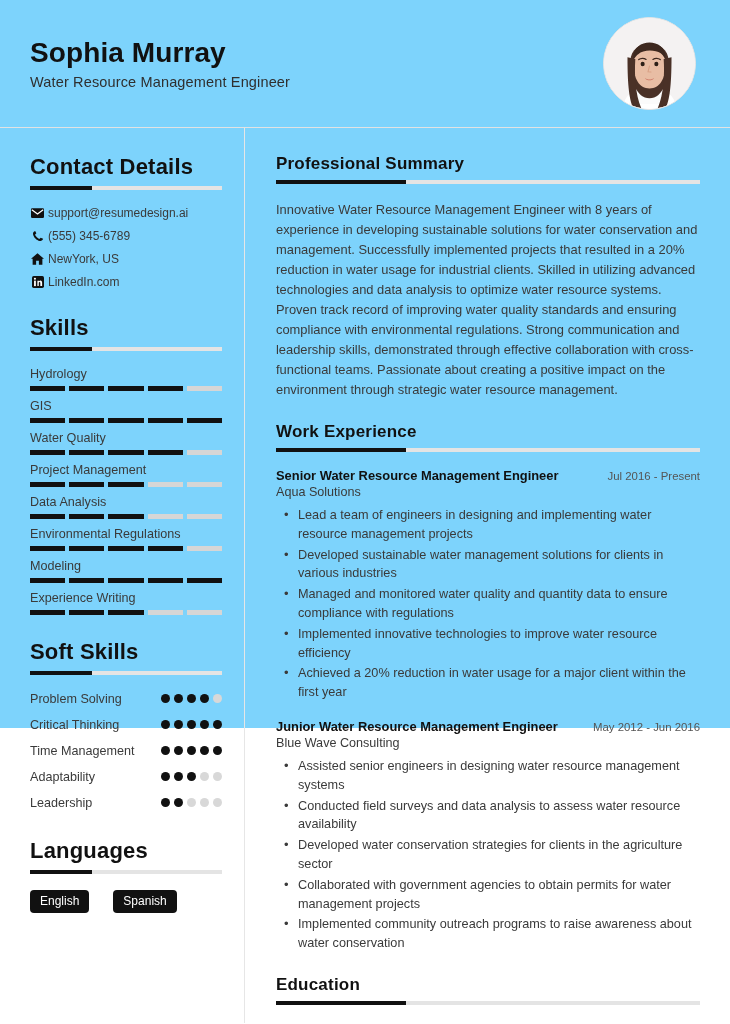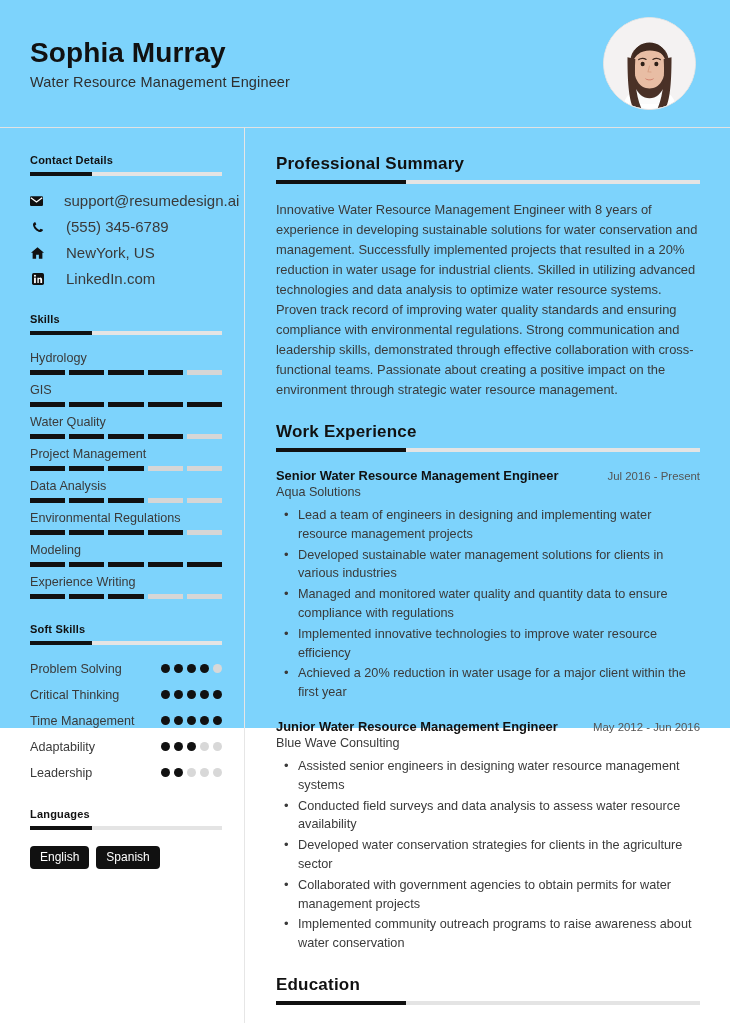--- a/index.html
+++ b/index.html
@@ -39,35 +39,35 @@
   .left {
     width: 245px; flex: 0 0 245px;
     padding: 26px 22px 0 30px;
     border-right: 1px solid #e6e6e6;
   }
   .right { flex: 1 1 auto; padding: 26px 30px 0 31px; overflow: hidden; }
 
   
   .sec-head { margin-bottom: 16px; }
   .sec-title {
-    font-size: 11px; font-weight: 700; color: #111; letter-spacing: .2px;
+    font-size: 22px; font-weight: 700; color: #111; letter-spacing: .2px;
   }
   .sec-title.right-col { font-size: 17px; }
   .rule { position: relative; height: 4px; margin-top: 6px; background: #e4e4e4; }
   .rule::after {
     content: ""; position: absolute; left: 0; top: 0;
     width: 62px; height: 4px; background: #111;
   }
   .rule.wide::after { width: 130px; }
 
   
   .contact-list { margin-bottom: 26px; }
   .contact-row {
-    display: flex; align-items: center; gap: 21px;
-    font-size: 15px; color: #3a3a3a; margin-bottom: 9px;
+    display: flex; align-items: center; gap: 3px;
+    font-size: 12px; color: #3a3a3a; margin-bottom: 9px;
   }
   .c-icon { width: 15px; display:flex; align-items:center; justify-content:center; color:#111; }
   .c-icon svg { display: block; }
 
   
   .skill-item { margin-bottom: 8px; }
   .skill-label { font-size: 12.6px; color: #3a3a3a; margin-bottom: 5px; }
   .bar { display: flex; gap: 4px; }
   .seg { height: 5px; flex: 1 1 0; background: #d6d6d6; }
   .seg.on { background: #111; }
@@ -78,21 +78,21 @@
     display: flex; align-items: flex-start; justify-content: space-between;
     gap: 16px; margin-bottom: 9px;
   }
   .soft-label { font-size: 12.6px; color: #3a3a3a; line-height: 1.35; max-width: 108px; }
   .dots { display: flex; gap: 4px; padding-top: 3px; flex: 0 0 auto; }
   .dot { width: 9px; height: 9px; border-radius: 50%; background: #d8d8d8; }
   .dot.on { background: #111; }
   .soft-block { margin-bottom: 26px; }
 
   
-  .lang-row { display: flex; gap: 7px; flex-wrap: wrap; }
+  .lang-row { display: flex; gap: 24px; flex-wrap: wrap; }
   .lang-pill {
     background: #111; color: #fff; font-size: 12px;
     padding: 4px 10px 5px; border-radius: 4px;
   }
 
   
   .summary-text {
     font-size: 12.9px; line-height: 1.55; color: #3a3a3a; text-align: left;
   }
   .block { margin-bottom: 22px; }

